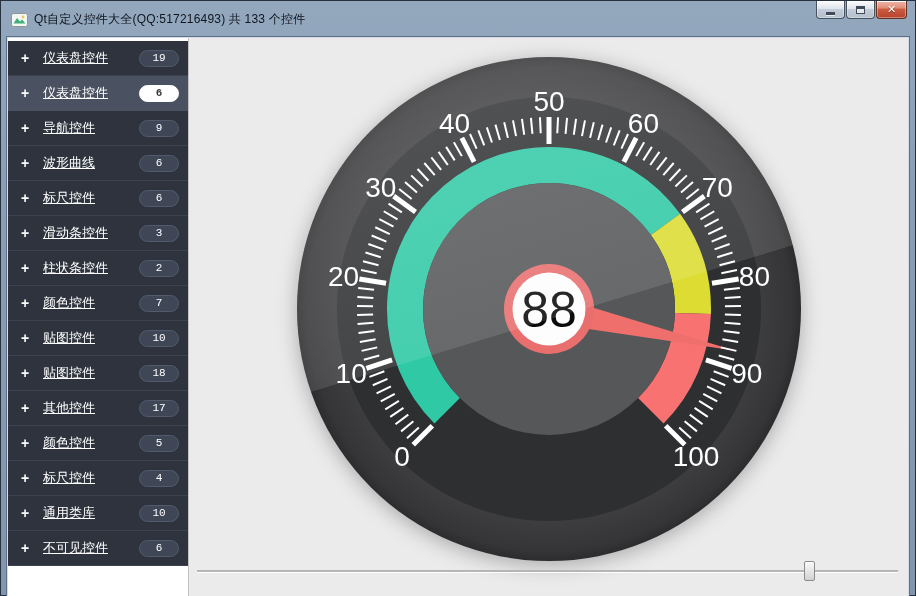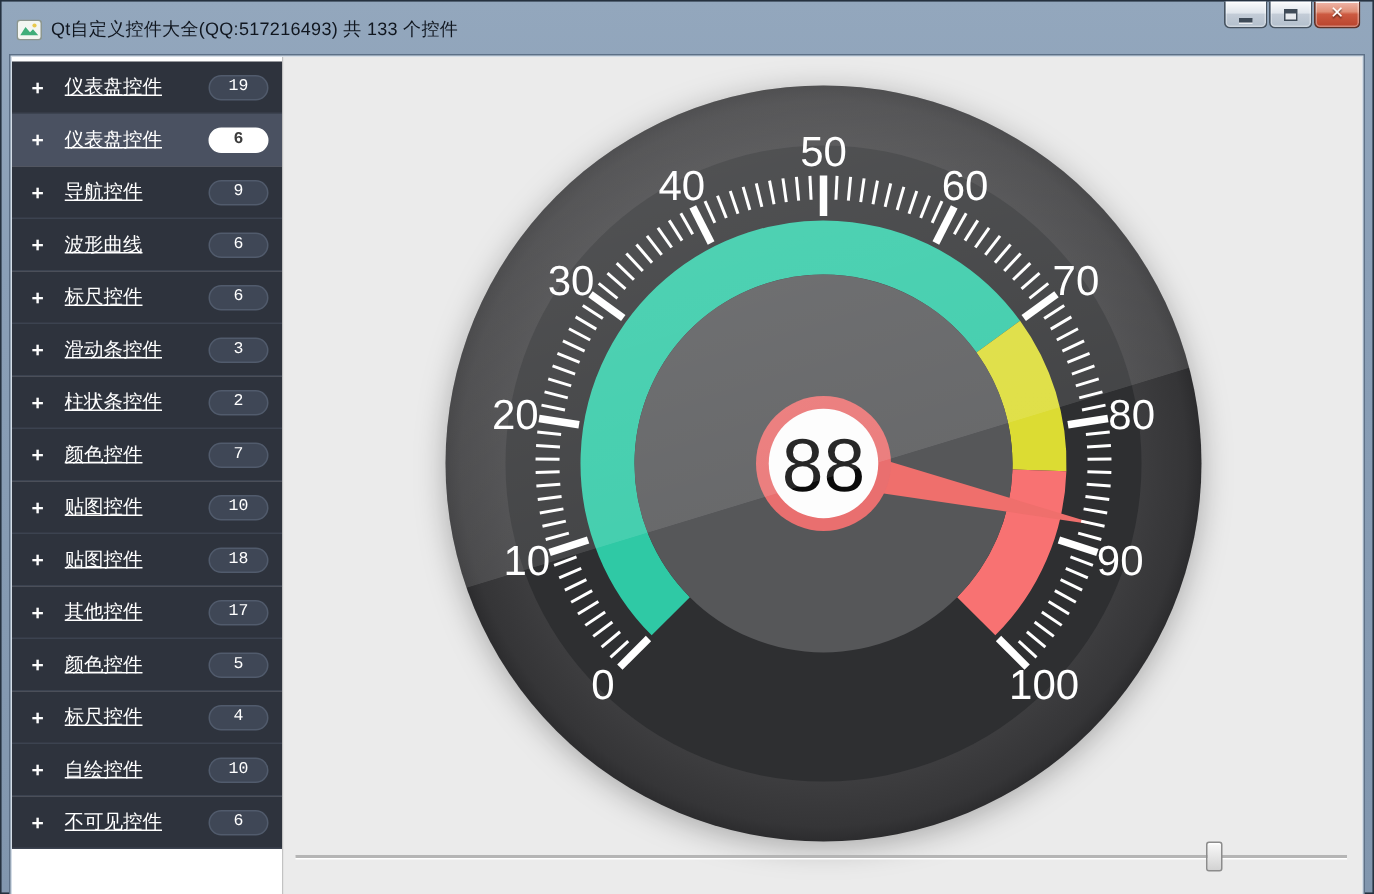--- a/index.html
+++ b/index.html
@@ -164,21 +164,21 @@
           <span class="lbl">颜色控件</span>
           <span class="badge">5</span>
         </div>
         <div class="side-item">
           <span class="plus">+</span>
           <span class="lbl">标尺控件</span>
           <span class="badge">4</span>
         </div>
         <div class="side-item">
           <span class="plus">+</span>
-          <span class="lbl">自绘控件</span>
+          <span class="lbl">通用类库</span>
           <span class="badge">10</span>
         </div>
         <div class="side-item">
           <span class="plus">+</span>
           <span class="lbl">不可见控件</span>
           <span class="badge">6</span>
         </div>
       </div>
 
     <div class="main">

